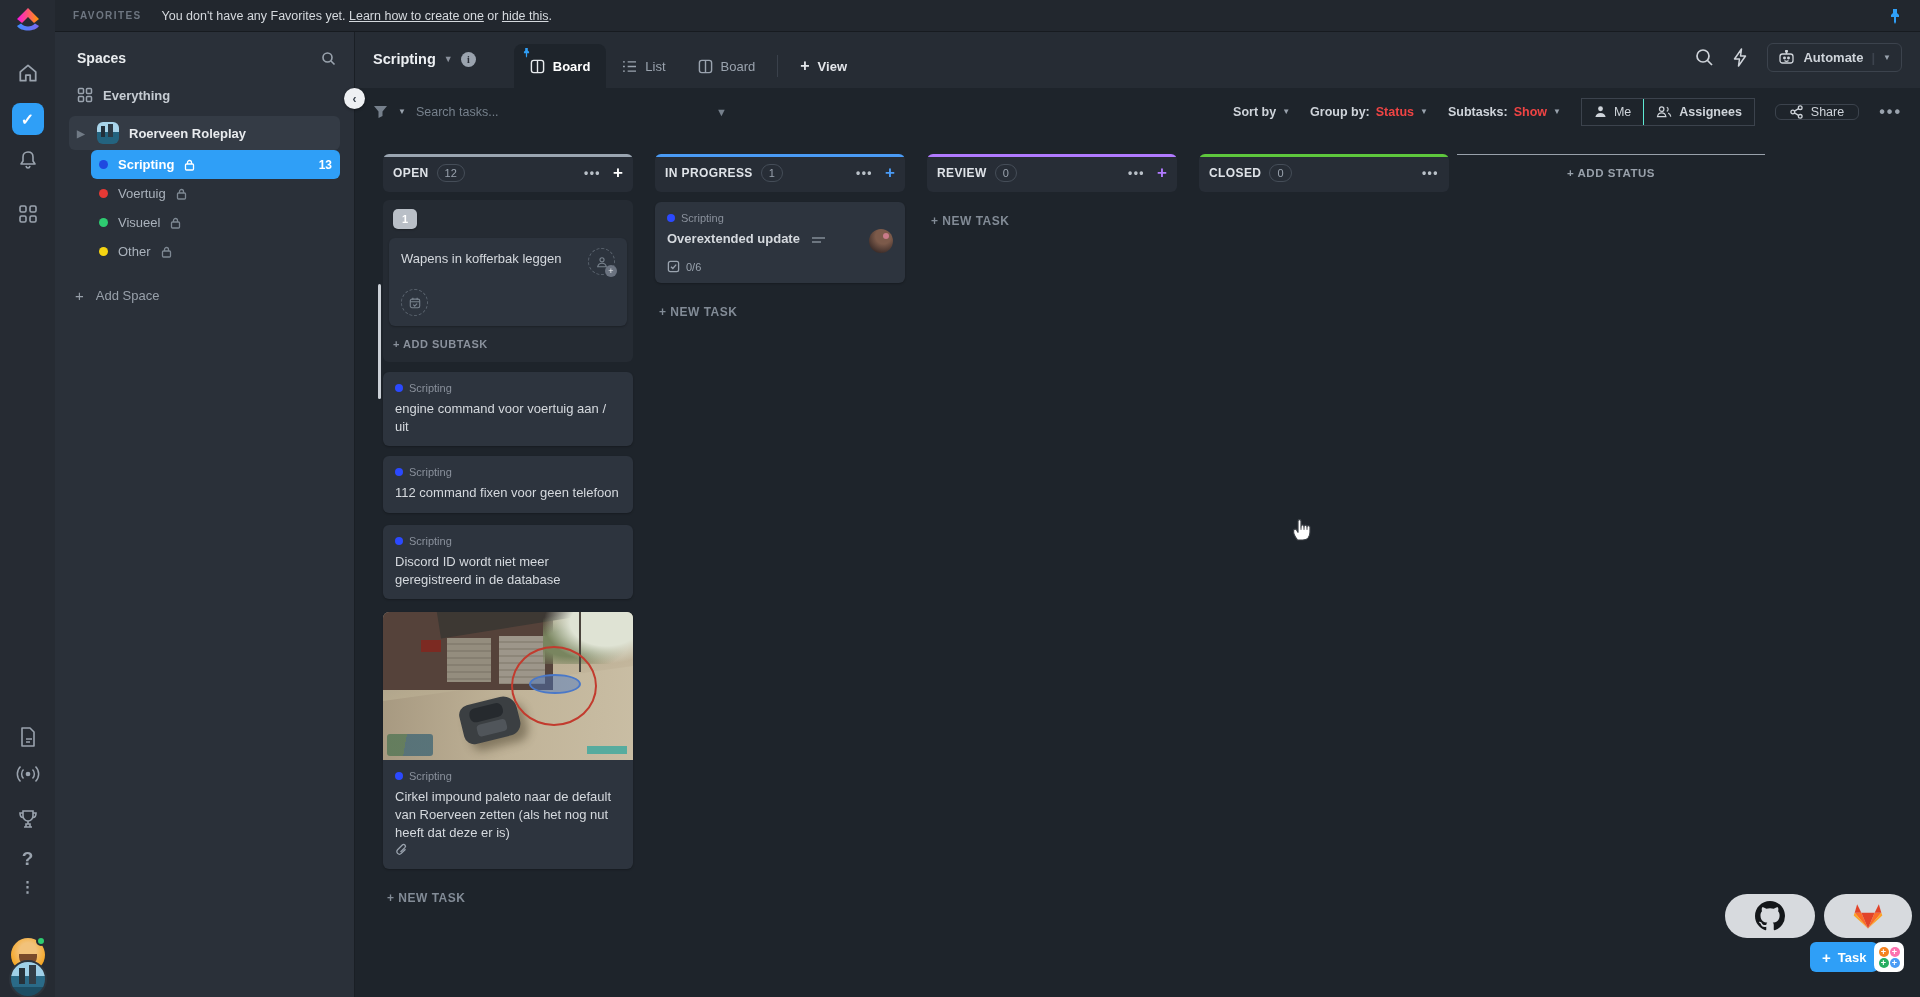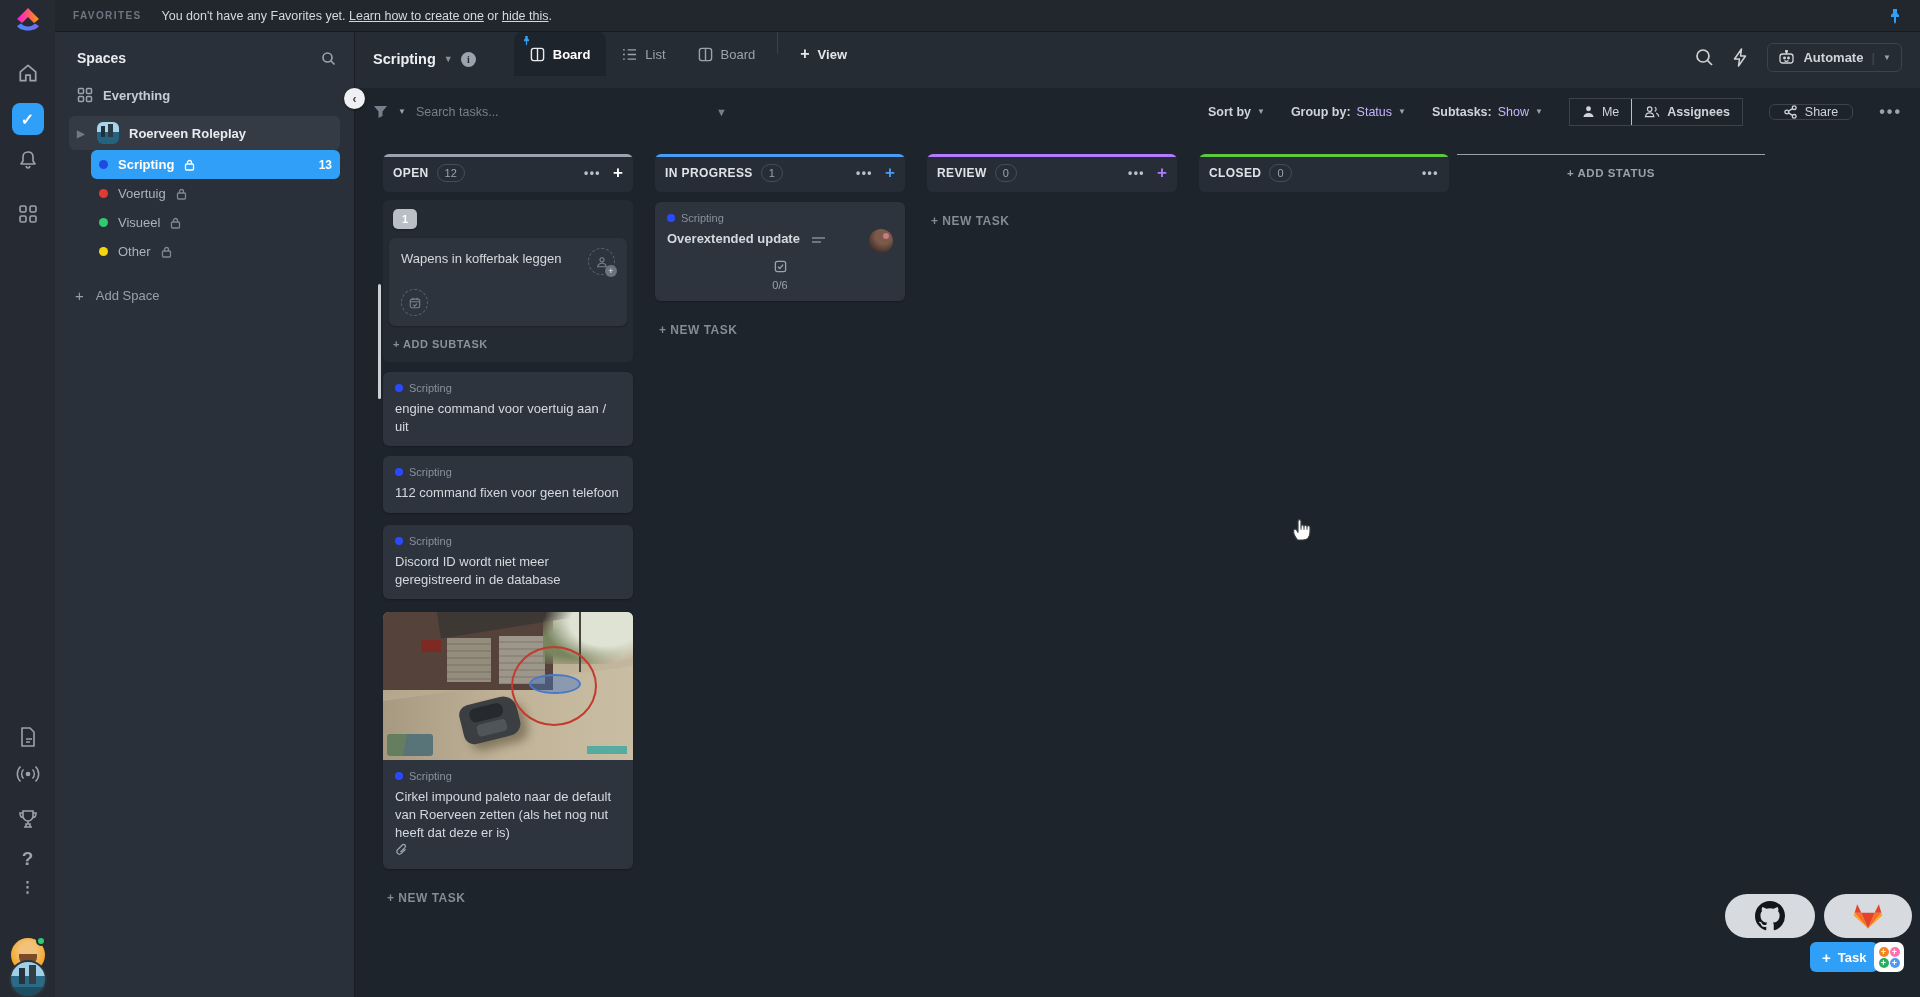--- a/index.html
+++ b/index.html
@@ -83,21 +83,21 @@
   .main-header {
     position:absolute; left:355px; top:32px; width:1565px; height:56px;
     background:#262c34; display:flex; align-items:flex-end; padding:0 18px;
   }
   .vh-titlegrp { display:flex; align-items:center; gap:8px; height:56px; padding-bottom:2px; }
   .vh-title { font-size:14.5px; font-weight:bold; color:#eceff2; }
   .vh-caret { color:#8a919c; font-size:9px; cursor:pointer;}
   .info-icn { width:15px; height:15px; border-radius:50%; background:#9aa3ae; color:#262c34;
     font-size:10px; font-weight:bold; font-family:"Liberation Serif",serif;
     display:flex; align-items:center; justify-content:center; cursor:pointer;}
-  .tabs { display:flex; align-items:flex-start; margin-left:38px; height:56px; }
+  .tabs { display:flex; align-items:flex-end; margin-left:38px; height:56px; }
   .tab { display:flex; align-items:center; gap:8px; padding:0 16px; height:44px;
     font-size:13px; color:#9aa3ae; cursor:pointer; position:relative; }
   .tab.active { background:#1e242b; border-radius:8px 8px 0 0; color:#fff; font-weight:bold; }
   .tab-pin { position:absolute; left:8px; top:3px; }
   .tab-divider { width:1px; height:22px; background:#3a414b; margin:0 6px 11px; }
   .tab-addview { font-weight:bold; color:#e3e6ea; }
   .vh-right { margin-left:auto; display:flex; align-items:center; gap:18px; height:56px; padding-bottom:6px; }
   .icon-btn { color:#cfd4da; cursor:pointer; }
   .automate-btn { display:flex; align-items:center; gap:8px; border:1px solid #3c434d; border-radius:6px;
     padding:6px 10px; font-size:13px; font-weight:bold; color:#cfd4da; cursor:pointer;}
@@ -105,23 +105,23 @@
 
   
   .toolbar {
     position:absolute; left:355px; top:88px; width:1565px; height:47px;
     background:#1e242b; display:flex; align-items:center; padding:0 18px; gap:10px;
   }
   .search-input { background:transparent; border:none; outline:none; color:#5eead4;
     font-size:12.5px; width:230px; font-family:"Liberation Sans",sans-serif; }
   .search-input::placeholder { color:#76808c; }
   .tb-chev { color:#76808c; font-size:11px; margin-left:60px; cursor:pointer;}
-  .tb-right { margin-left:auto; display:flex; align-items:center; gap:26px; }
+  .tb-right { margin-left:auto; display:flex; align-items:center; gap:20px; }
   .tb-link { font-size:12.5px; font-weight:bold; color:#cfd4da; display:flex; gap:6px; align-items:center; cursor:pointer;}
-  .tb-muted { color:#c4b5fd; font-weight:normal; }
+  .tb-muted { color:#ef4444; font-weight:bold; }
   .caret-s { font-size:8px; color:#9aa3ae; }
   .seg-group { display:flex; border:1px solid #3c434d; border-radius:0; overflow:hidden; }
   .seg { display:flex; align-items:center; gap:7px; padding:6px 12px; font-size:12.5px;
     color:#cfd4da; cursor:pointer; }
   .seg + .seg { border-left:1px solid #5eead4;font-weight:bold; }
   .share-btn { display:flex; align-items:center; gap:8px; border:1px solid #3c434d; border-radius:6px;
     padding:0 14px; font-size:12.5px; color:#cfd4da; cursor:pointer;}
   .tb-dots { color:#9aa3ae; letter-spacing:2px; font-weight:bold; cursor:pointer;}
 
   
@@ -201,21 +201,21 @@
   .img-body { padding:10px 12px 12px; }
   .clip-icn { color:#9aa3ae; margin-top:4px; }
 
   
   .avatar-task { width:24px; height:24px; border-radius:50%; flex:none;
     background:radial-gradient(circle at 60% 30%, #7c5a4a 0 35%, #3a2b28 80%); position:relative; overflow:hidden;}
   .avatar-task::after { content:""; position:absolute; right:4px; top:4px; width:6px; height:6px;
     border-radius:50%; background:#c97b8a; }
   .desc-icn { display:inline-block; vertical-align:middle; margin-left:8px; }
   .desc-icn i { display:block; width:13px; height:2px; background:#6d7680; margin-top:2px; }
-  .check-row { display:flex; align-items:center; gap:6px; margin-top:7px; color:#9aa3ae; font-size:11px;flex-direction:column; }
+  .check-row { display:flex; align-items:center; gap:6px; margin-top:7px; color:#9aa3ae; font-size:11px; }
 
   
   .add-status { position:absolute; left:1102px; top:19px; width:308px; border-top:1px solid #99a1ab;
     padding-top:12px; text-align:center; font-size:11.5px; font-weight:bold; letter-spacing:.5px;
     color:#98a0aa; cursor:pointer; }
 
   .cursor-hand { position:absolute; left:935px; top:381px; z-index:9; pointer-events:none; }
 
   
   .fab-pill { position:absolute; height:44px; border-radius:22px; background:#d7dade;

